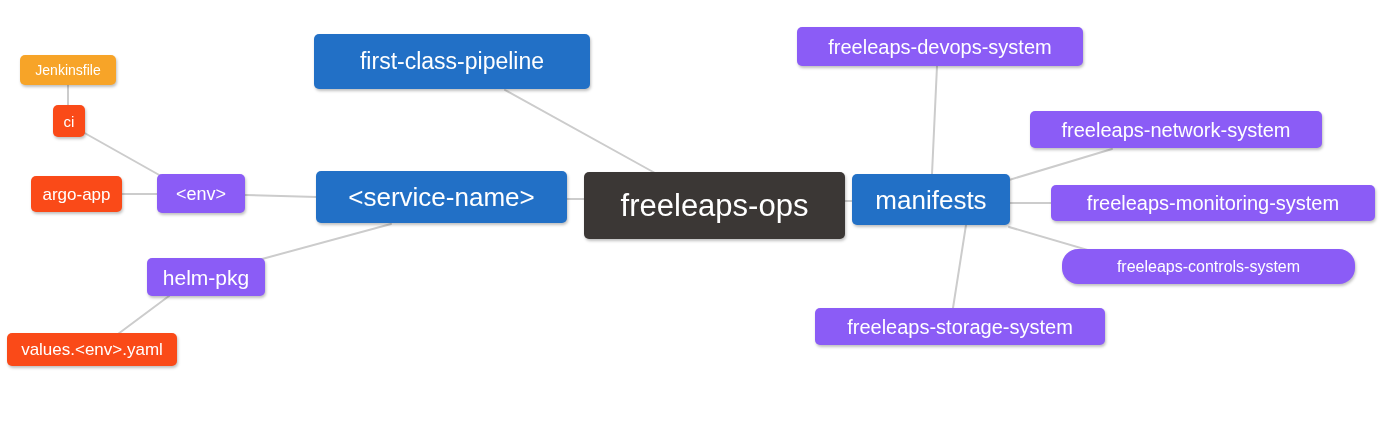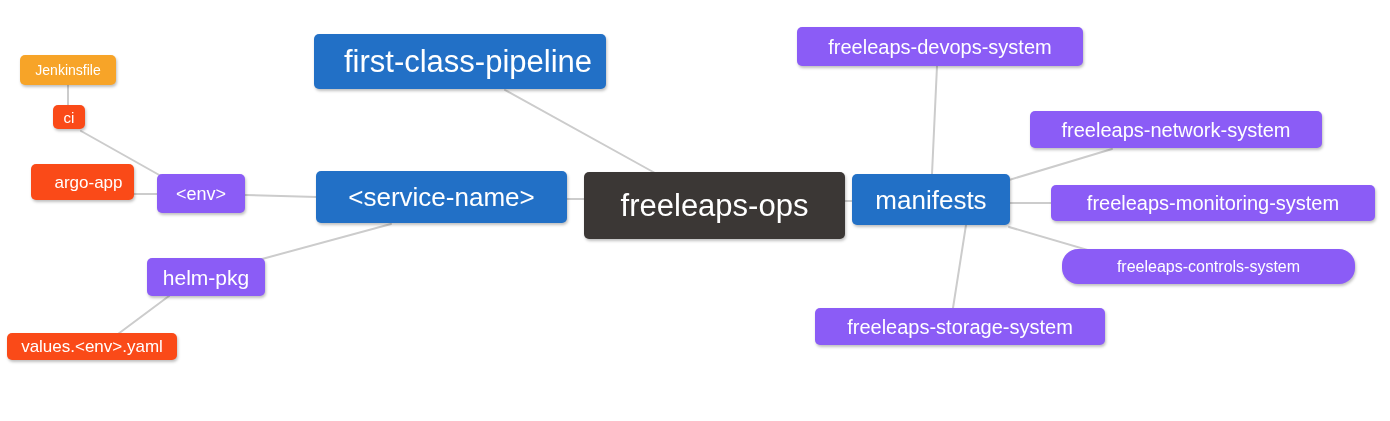--- a/index.html
+++ b/index.html
@@ -66,31 +66,31 @@
     <line x1="844" y1="201" x2="853" y2="201"></line>
     <line x1="937" y1="66" x2="932" y2="174"></line>
     <line x1="1009" y1="180" x2="1112" y2="149"></line>
     <line x1="1009" y1="203" x2="1052" y2="203"></line>
     <line x1="1009" y1="227" x2="1115" y2="258"></line>
     <line x1="966" y1="225" x2="953" y2="308"></line>
   </svg>
 
   <div class="node c-orange" style="left:20px;  top:27px;  width:96px;  height:30px; font-size:14px;margin-top:28px;">Jenkinsfile</div>
 
-  <div class="node c-red" style="left:53px;  top:105px; width:32px;  height:24px; font-size:15px;">ci</div>
+  <div class="node c-red" style="left:53px;  top:105px; width:32px;  height:32px; font-size:15px;">ci</div>
 
-  <div class="node c-red" style="left:31px;  top:164px; width:91px;  height:36px; font-size:17px;padding-left:12px;">argo-app</div>
+  <div class="node c-red" style="left:31px;  top:176px; width:91px;  height:36px; font-size:17px;">argo-app</div>
 
   <div class="node c-green" style="left:157px; top:174px; width:88px;  height:39px; font-size:18px;">&lt;env&gt;</div>
 
   <div class="node c-green" style="left:147px; top:258px; width:118px; height:38px; font-size:21px;">helm-pkg</div>
 
-  <div class="node c-red" style="left:7px;   top:333px; width:170px; height:27px; font-size:17px;">values.&lt;env&gt;.yaml</div>
+  <div class="node c-red" style="left:7px;   top:333px; width:170px; height:33px; font-size:17px;">values.&lt;env&gt;.yaml</div>
 
-  <div class="node c-blue" style="left:314px; top:34px;  width:276px; height:55px; font-size:31px;padding-left:16px;">first-class-pipeline</div>
+  <div class="node c-blue" style="left:314px; top:34px;  width:276px; height:55px; font-size:23px;">first-class-pipeline</div>
 
   <div class="node c-blue" style="left:316px; top:171px; width:251px; height:52px; font-size:26px;">&lt;service-name&gt;</div>
 
   <div class="node c-dark" style="left:584px; top:172px; width:261px; height:67px; font-size:31px;">freeleaps-ops</div>
 
   <div class="node c-blue" style="left:852px; top:174px; width:158px; height:51px; font-size:26px;">manifests</div>
 
   <div class="node c-green" style="left:797px; top:27px;  width:286px; height:39px; font-size:20px;">freeleaps-devops-system</div>
 
   <div class="node c-green" style="left:1030px; top:111px; width:292px; height:37px; font-size:20px;">freeleaps-network-system</div>

